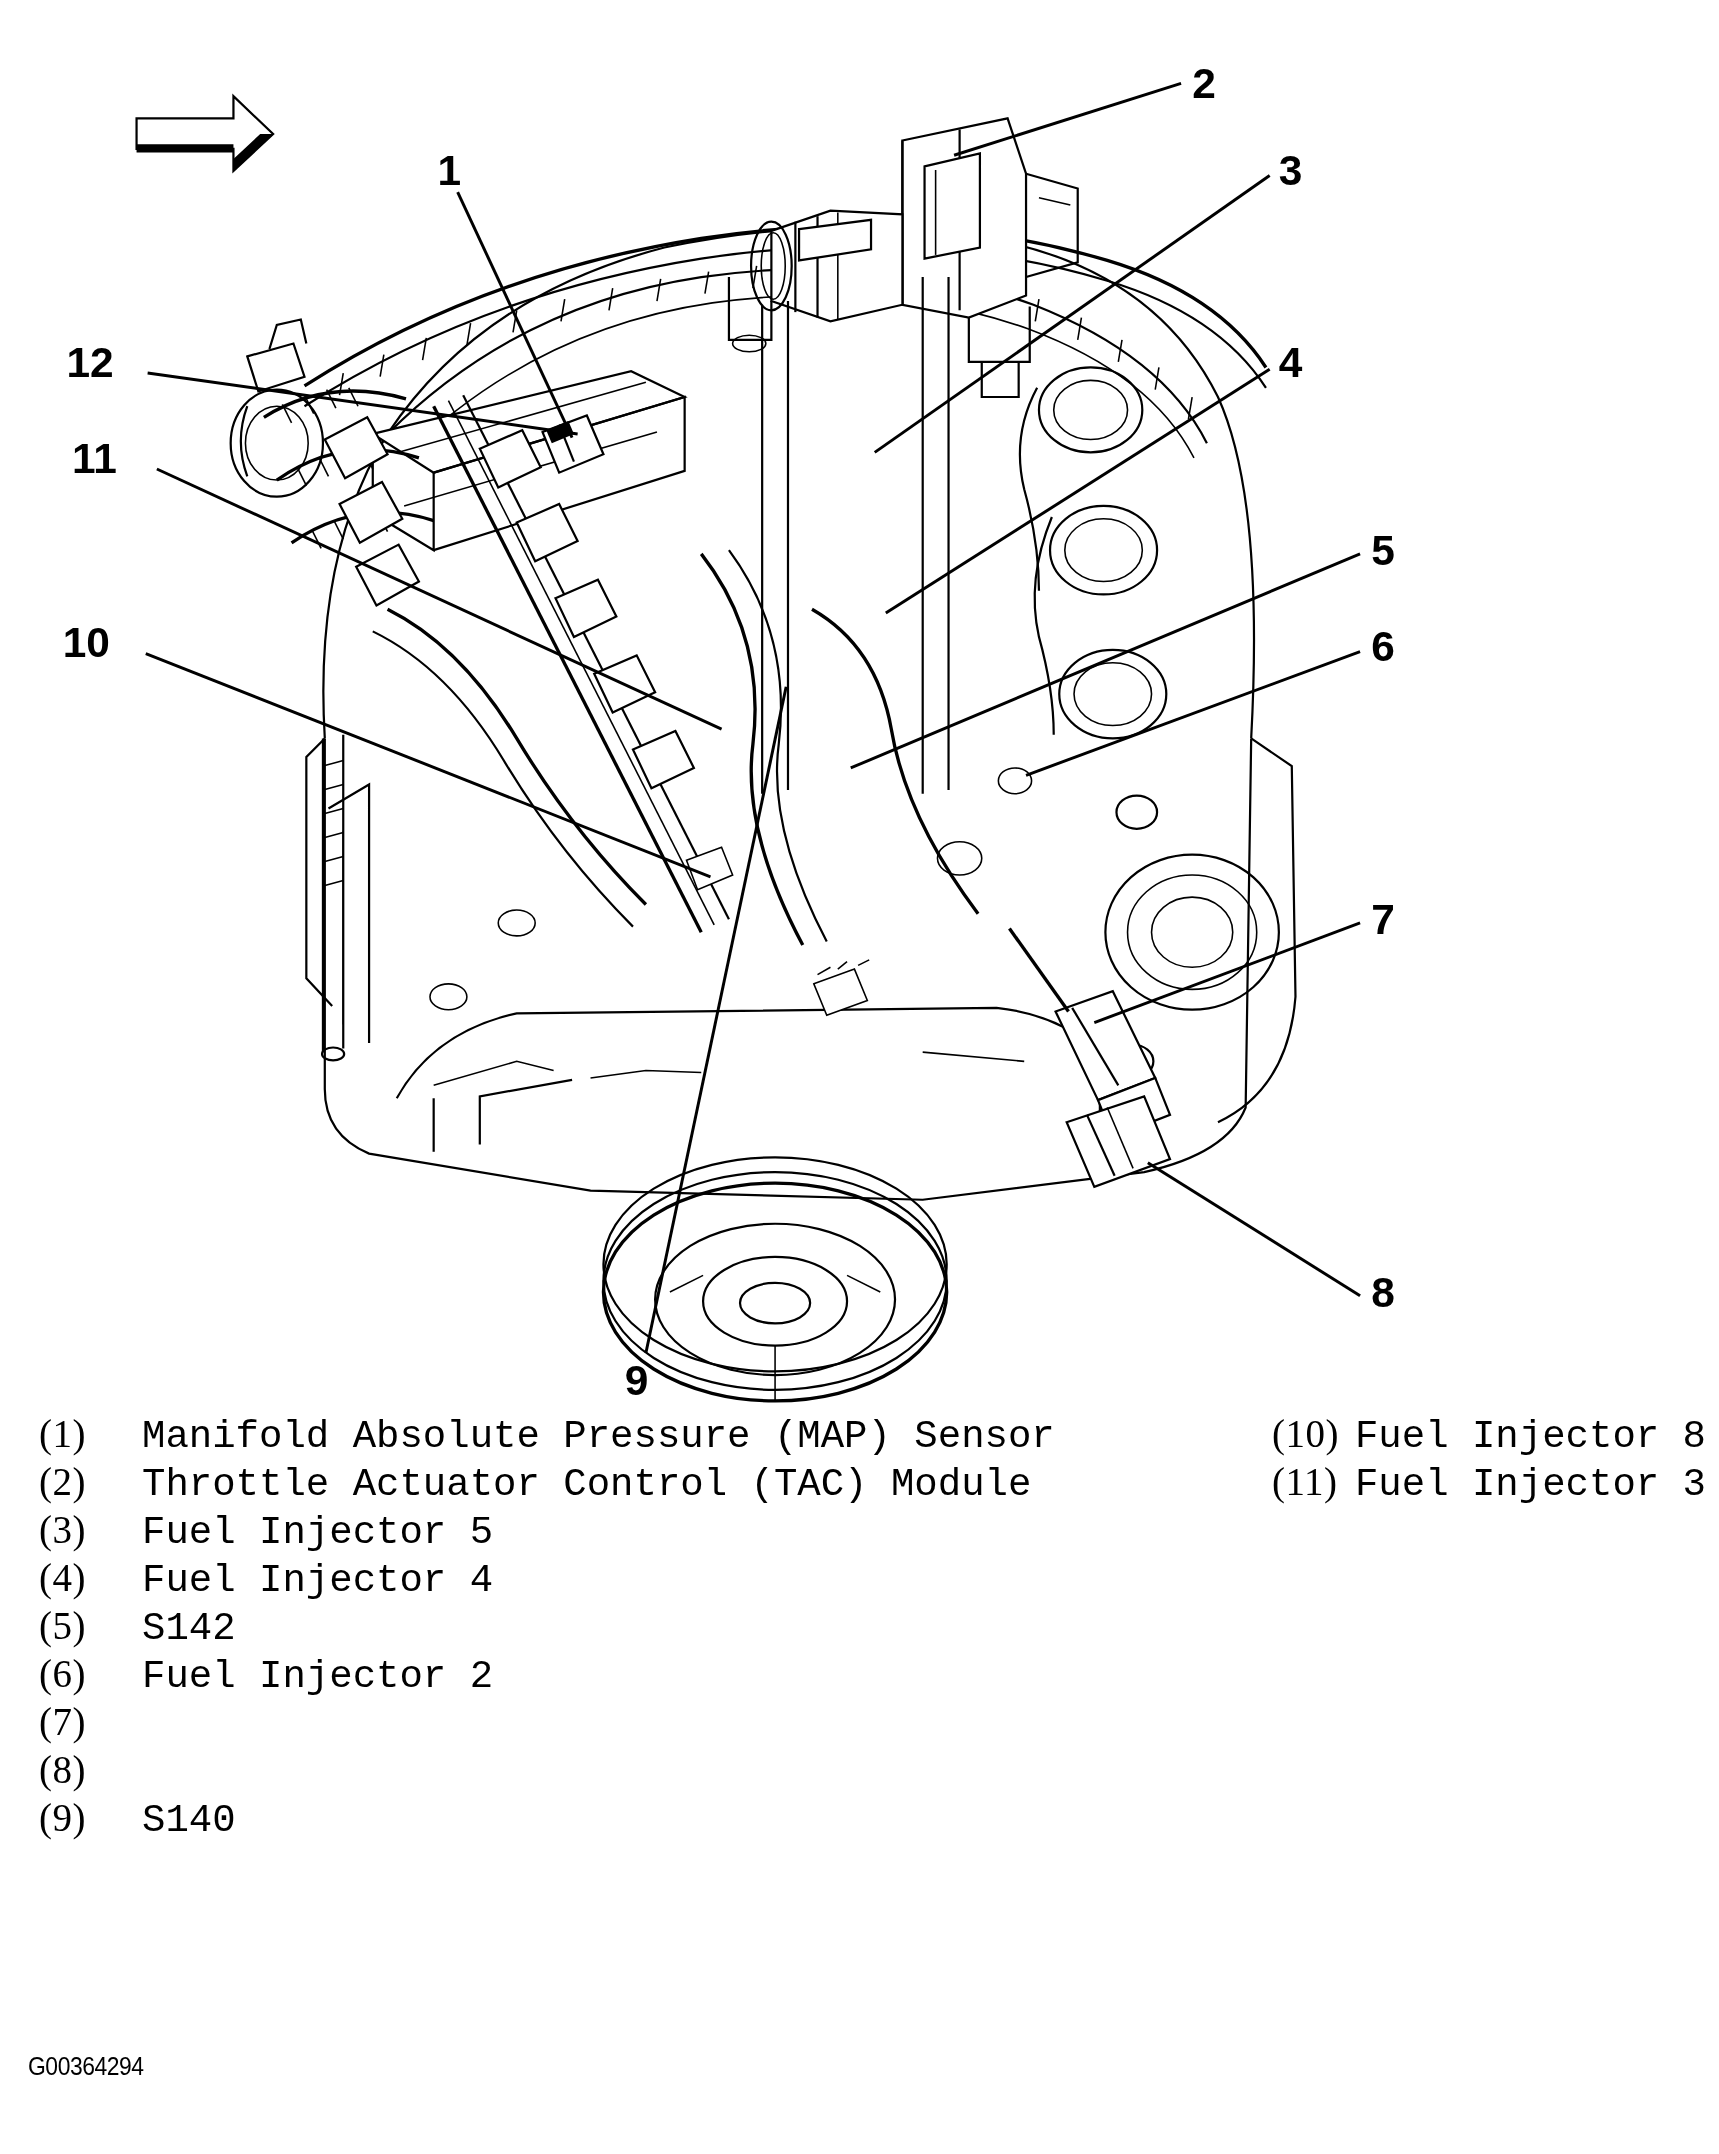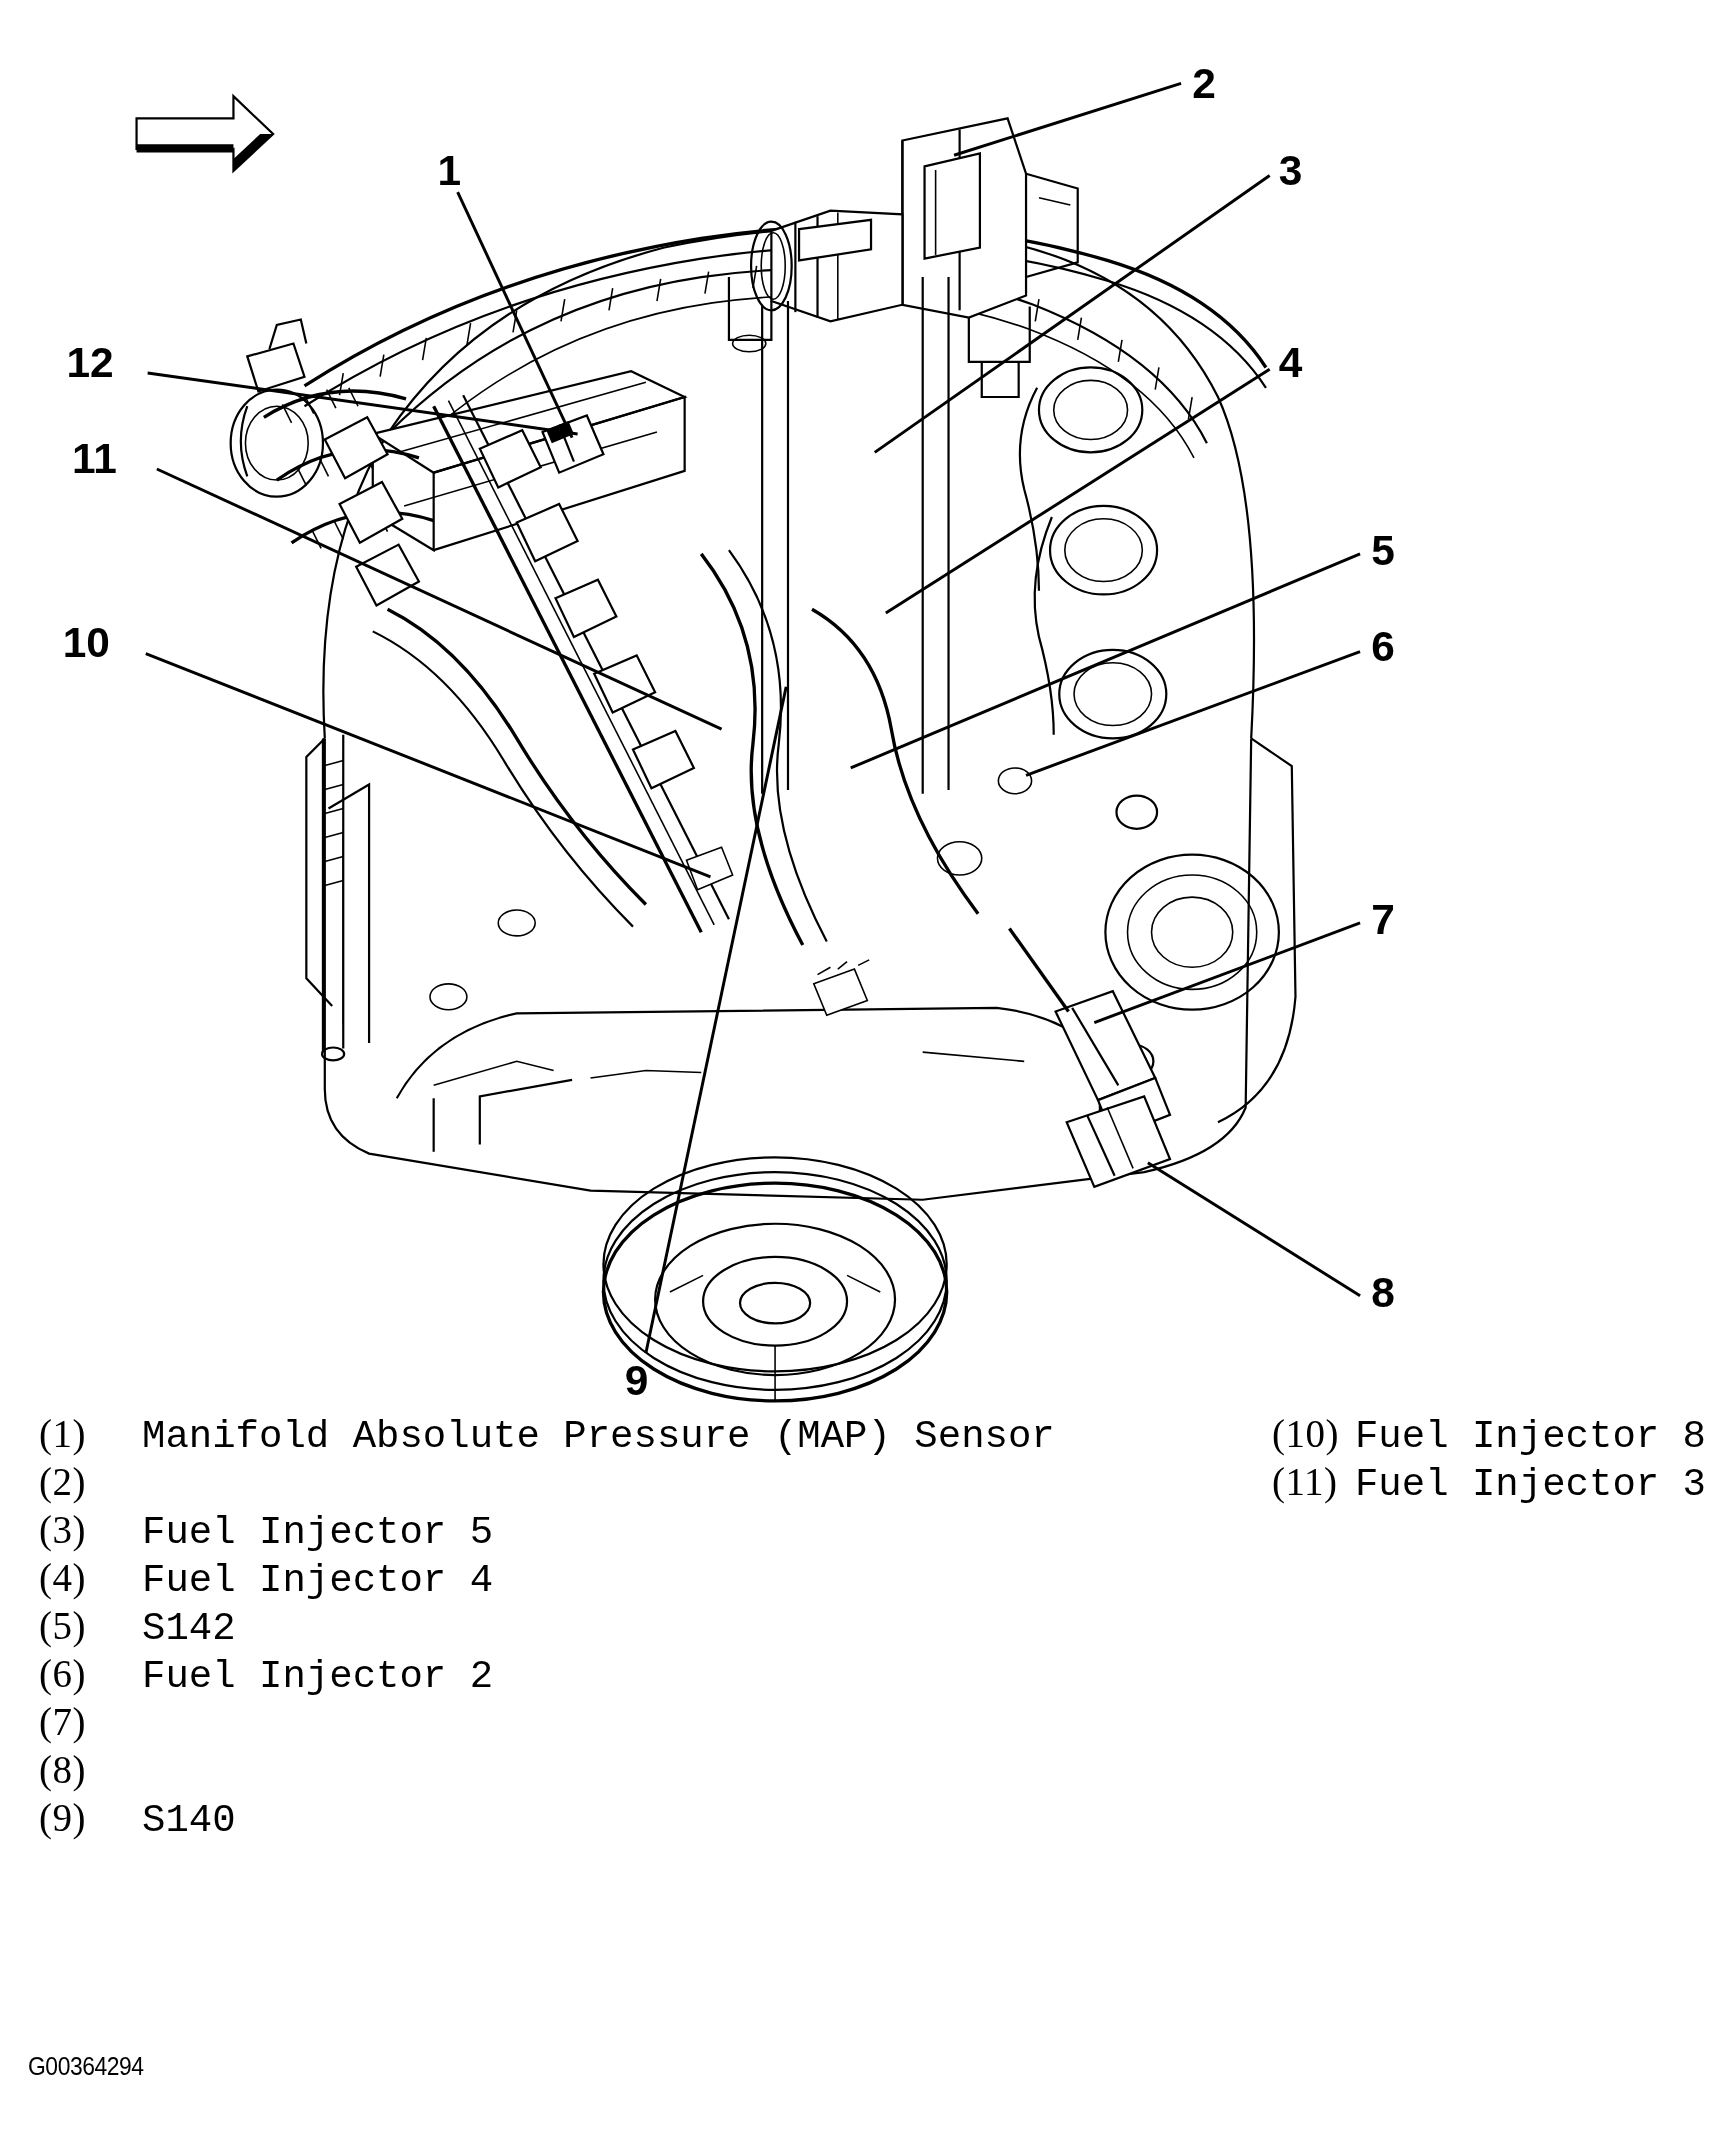--- a/index.html
+++ b/index.html
@@ -375,20 +375,21 @@
 
   <div id="legend">
 
     <div class="legend-col left">
       <div class="legend-row">
         <span class="legend-num">(1)</span>
         <span class="legend-label">Manifold Absolute Pressure (MAP) Sensor</span>
       </div>
       <div class="legend-row">
         <span class="legend-num">(2)</span>
+        <span class="legend-label">Throttle Actuator Control (TAC) Module</span>
       </div>
       <div class="legend-row">
         <span class="legend-num">(3)</span>
         <span class="legend-label">Fuel Injector 5</span>
       </div>
       <div class="legend-row">
         <span class="legend-num">(4)</span>
         <span class="legend-label">Fuel Injector 4</span>
       </div>
       <div class="legend-row">

